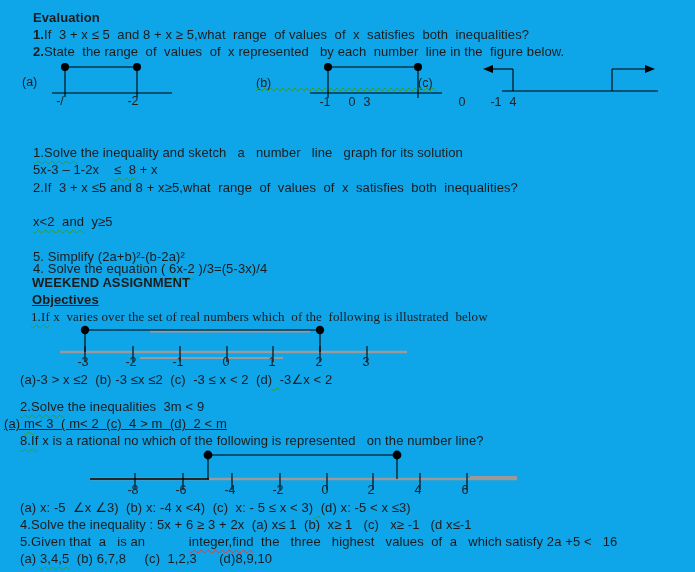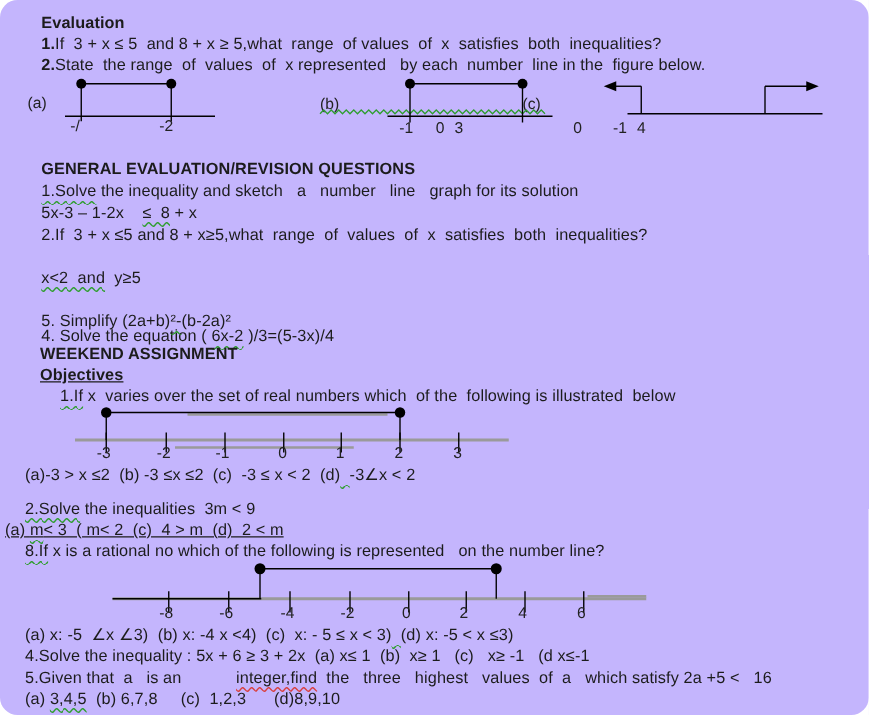--- a/index.html
+++ b/index.html
@@ -1,20 +1,19 @@
 <!DOCTYPE html>
 <html><head>
 <meta charset="utf-8">
 <style>
   html,body { margin:0; padding:0; background:#fff; }
   .page {
-    position:relative; width:695px; height:572px; background:#c4b5fd;
+    position:relative; width:695px; height:572px; background:#0ea5e9;
     font-family:"Liberation Sans", sans-serif; font-size:13px; color:#1c1c1c;
     overflow:hidden;
-    border-radius:14px;
   }
   .ln { position:absolute; white-space:pre; line-height:17px; letter-spacing:0.1px; }
   .b  { font-weight:bold; }
   .sq-g {
     text-decoration-line:underline; text-decoration-style:wavy;
     text-decoration-color:#2f9e2f; text-decoration-thickness:1px;
     text-underline-offset:3px; text-decoration-skip-ink:none;
   }
   .sq-r {
     text-decoration-line:underline; text-decoration-style:wavy;
@@ -75,31 +74,30 @@
       <polygon points="483,13 493,9 493,17" class="dot"></polygon>
       <line x1="612" y1="35" x2="612" y2="13" class="stroke-thin"></line>
       <line x1="612" y1="13" x2="650" y2="13" class="stroke-thin"></line>
       <polygon points="655,13 645,9 645,17" class="dot"></polygon>
       <text x="462" y="50" text-anchor="middle">0</text>
       <text x="496" y="50" text-anchor="middle">-1</text>
       <text x="513" y="50" text-anchor="middle">4</text>
     </g>
   </svg>
 
-  <div class="ln b" style="left:33px; top:126px;">GENERAL EVALUATION/REVISION QUESTIONS</div>
   <div class="ln" style="left:33px; top:144px;text-align:right;"><span class="sq-g">1.Solve</span><span> the inequality and sketch   a   number   line   graph for its solution</span></div>
   <div class="ln" style="left:33px; top:161px;"><span>5x-3 – 1-2x    </span><span class="sq-g">≤  8</span><span> + x</span></div>
   <div class="ln" style="left:33px; top:179px;">2.If  3 + x ≤5 and 8 + x≥5,what  range  of  values  of  x  satisfies  both  inequalities?</div>
   <div class="ln" style="left:33px; top:213px;"><span class="sq-g">x&lt;2  and</span><span>  y≥5</span></div>
   <div class="ln" style="left:33px; top:231px;margin-top:29px;"><span>4. Solve the equation ( </span><span class="sq-g">6x-2</span><span> )/3=(5-3x)/4</span></div>
   <div class="ln" style="left:33px; top:248px;"><span>5. Simplify (2a+b)</span><span class="sq-g">²-</span><span>(b-2a)²</span></div>
 
   <div class="ln b" style="left:32px; top:274px;">WEEKEND ASSIGNMENT</div>
   <div class="ln b" style="left:32px; top:291px;text-decoration:underline;">Objectives</div>
-  <div class="ln" style="left:48px; top:308px;"><span class="sq-g">1.If</span><span> x  varies over the set of real numbers which  of the  following is illustrated  below</span></div>
+  <div class="ln" style="left:31px; top:308px;font-family:Liberation Serif, serif;"><span class="sq-g">1.If</span><span> x  varies over the set of real numbers which  of the  following is illustrated  below</span></div>
 
   <svg style="top:322px;" width="695" height="48" viewBox="0 0 695 48">
     <line x1="60" y1="30" x2="407" y2="30" class="gray"></line>
     <line x1="140" y1="36" x2="283" y2="36" class="graythin"></line>
     <line x1="150" y1="9.5" x2="310" y2="9.5" class="graythin"></line>
     <line x1="85" y1="24" x2="85" y2="40" class="stroke-thin"></line>
     <line x1="133" y1="24" x2="133" y2="40" class="stroke-thin"></line>
     <line x1="180" y1="24" x2="180" y2="40" class="stroke-thin"></line>
     <line x1="227" y1="24" x2="227" y2="40" class="stroke-thin"></line>
     <line x1="273" y1="24" x2="273" y2="40" class="stroke-thin"></line>

